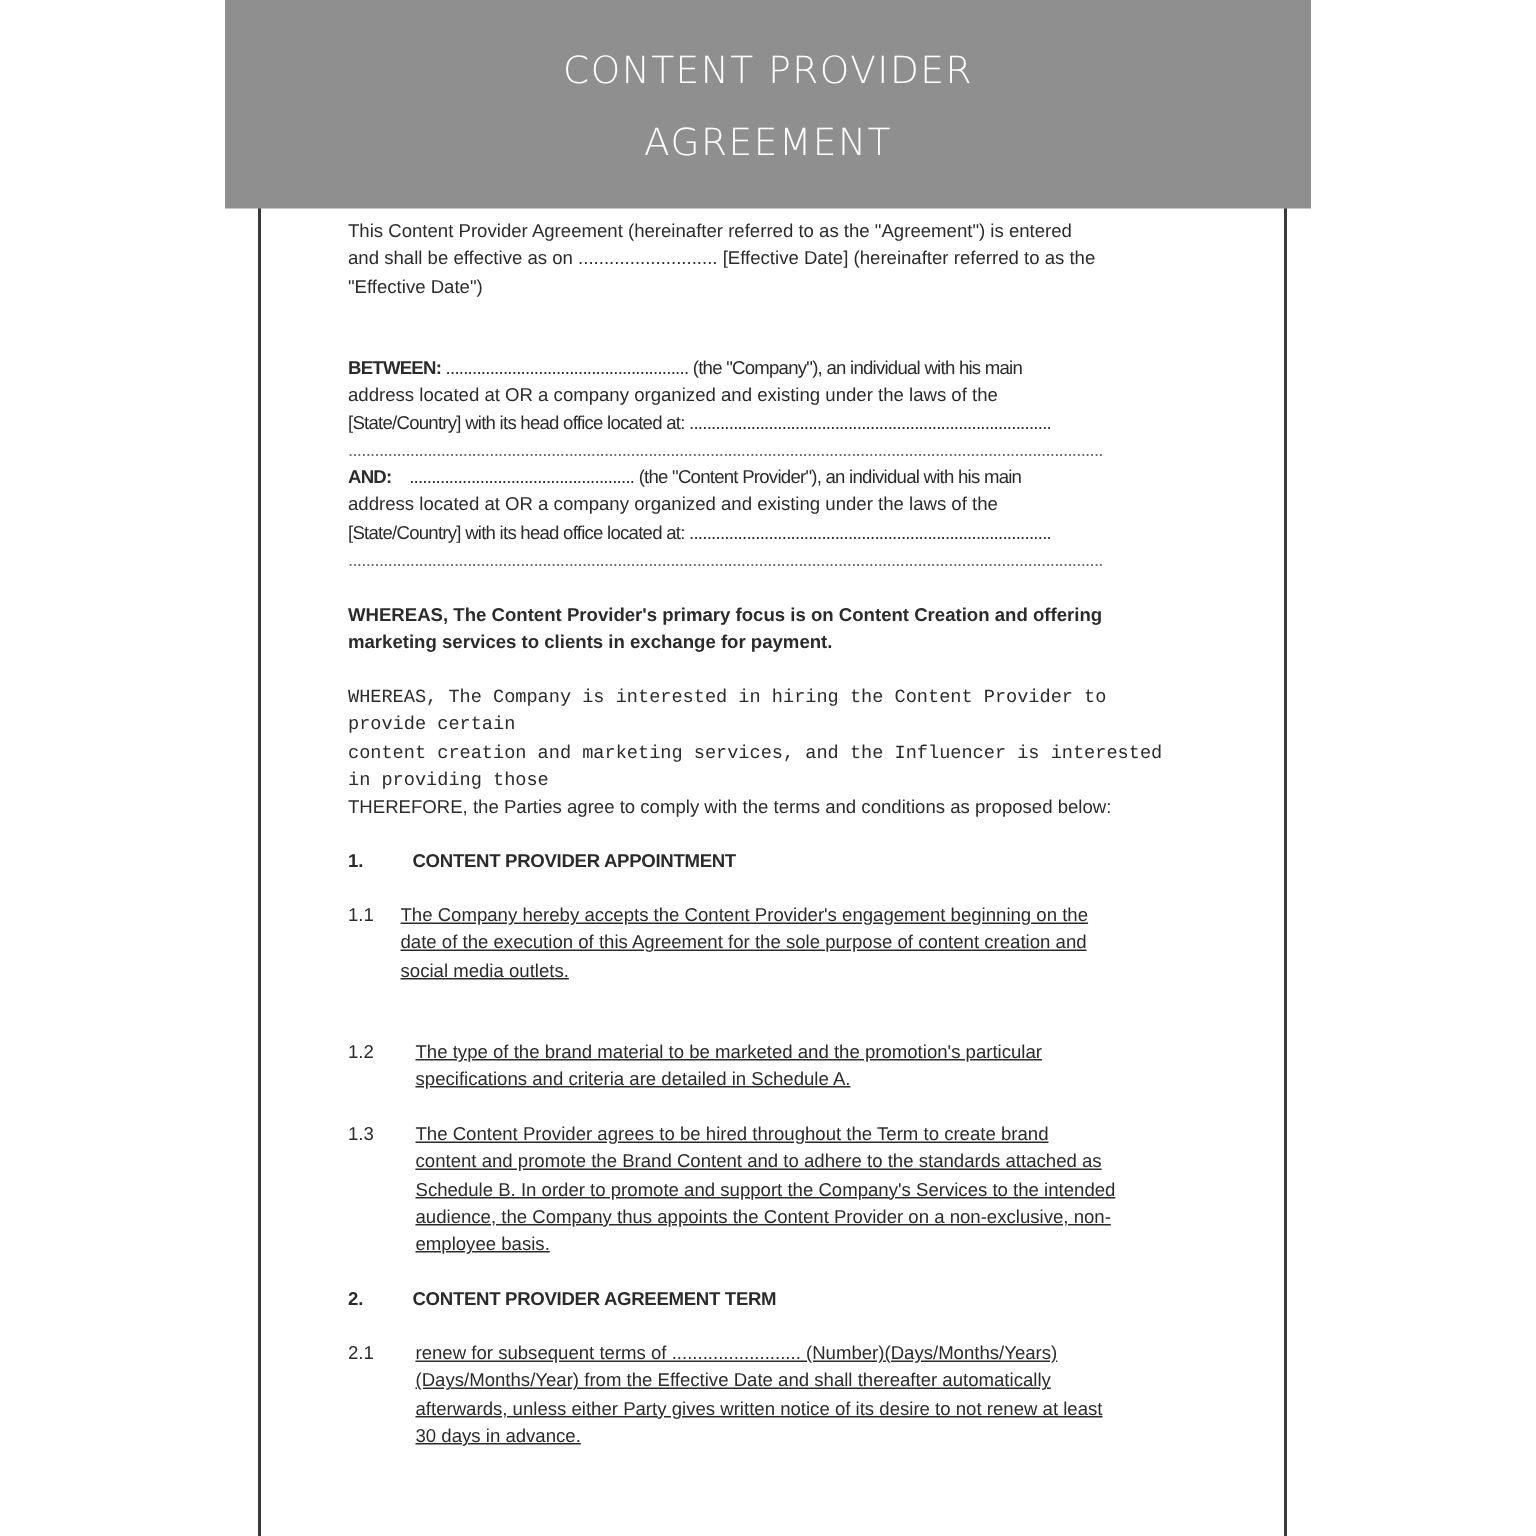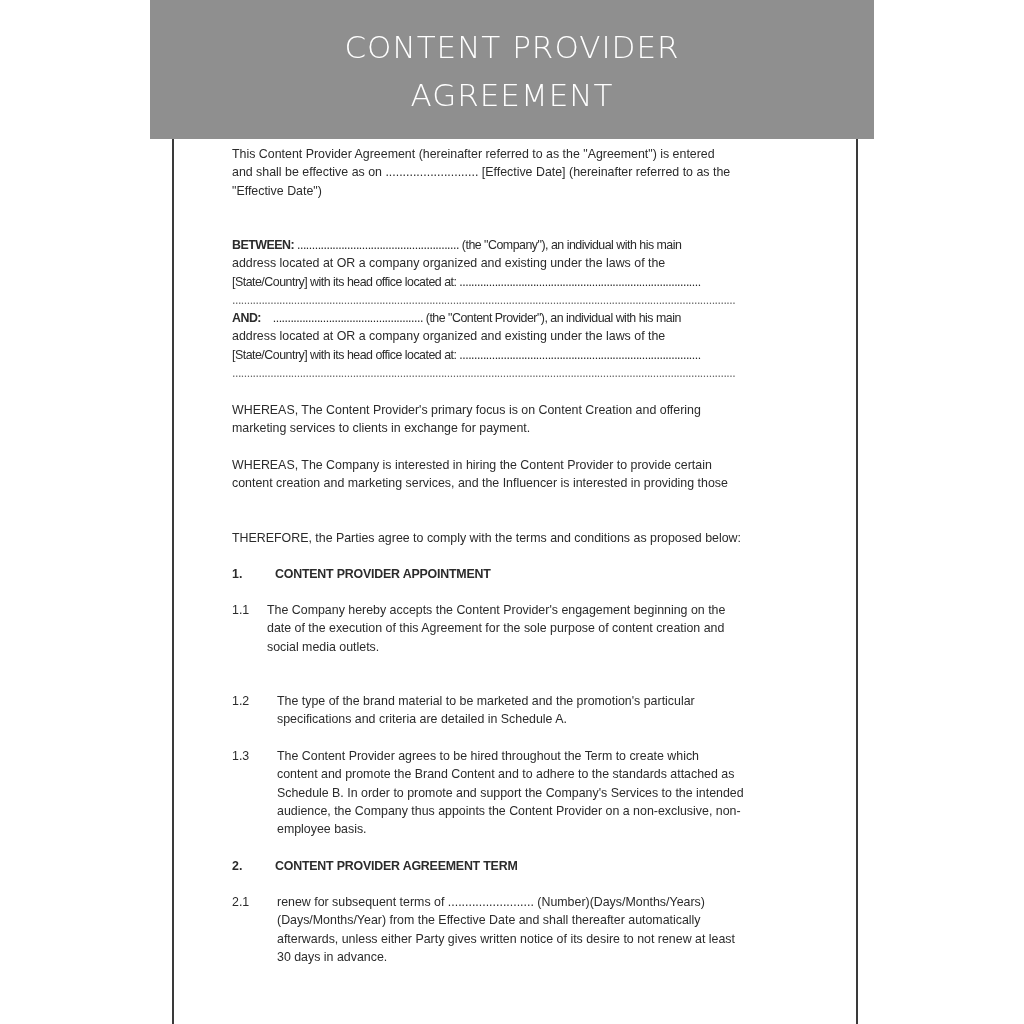--- a/index.html
+++ b/index.html
@@ -2,36 +2,36 @@
 <html><head>
 <meta charset="utf-8">
 <style>
   html, body { margin:0; padding:0; }
   body { width:1024px; height:1024px; background:#ffffff; position:relative; overflow:hidden;
          font-family:"Liberation Sans", sans-serif; }
   .page { position:absolute; left:172px; top:0; width:682px; height:1024px;
           border-left:2px solid #3a3a3a; border-right:2px solid #3a3a3a; background:#fff; }
   .banner { position:absolute; left:150px; top:0; width:724px; height:139px; background:#8f8f8f;
             color:#ffffff; text-align:center; z-index:2; }
-  .banner .line { font-family:"DejaVu Sans", sans-serif; font-weight:300; font-size:31px; letter-spacing:1px;
+  .banner .line { font-family:"DejaVu Sans", sans-serif; font-weight:300; font-size:25px; letter-spacing:1px;
                   line-height:48px; }
   .banner .l1 { position:absolute; left:0; right:0; top:23px; }
   .banner .l2 { position:absolute; left:0; right:0; top:71px; }
   .doc { position:absolute; left:232px; top:145px; width:565px; color:#2b2b2b;
          font-family:"Liberation Sans", sans-serif; font-size:12.4px; line-height:18.3px; }
   .para { margin:0; }
   .b { font-weight:bold; }
   .dots { letter-spacing:-0.5px; }
   .fill-line { display:block; overflow:hidden; white-space:nowrap; letter-spacing:-0.5px; }
   .heading { position:absolute; left:0; width:565px; font-weight:bold; font-size:12.4px; }
   .heading .num { position:absolute; left:0; }
   .heading .txt { position:absolute; left:43px; letter-spacing:-0.2px; }
   .clause { position:absolute; left:0; width:565px; }
   .clause .num { position:absolute; left:0; top:0;text-align:right; }
-  .clause .txt { position:absolute; top:0; }
+  .clause .txt { position:absolute; top:0;text-decoration:underline; }
 </style>
 </head>
 <body>
 
 <div class="banner">
   <div class="line l1">CONTENT PROVIDER</div>
   <div class="line l2">AGREEMENT</div>
 </div>
 
 <div class="page"></div>
@@ -51,26 +51,26 @@
     <div class="para fill-line" style="color:#6a6a6a;">...........................................................................................................................................................................</div>
   </div>
 
   <div style="position:absolute; top:164px; left:0; width:565px;">
     <div class="para fill-line"><span class="b">AND:</span><span class="dots" style="white-space:pre;">    ................................................... (the "Content Provider"), an individual with his main</span></div>
     <div class="para">address located at OR a company organized and existing under the laws of the</div>
     <div class="para fill-line">[State/Country] with its head office located at: ..................................................................................</div>
     <div class="para fill-line" style="color:#6a6a6a;">...........................................................................................................................................................................</div>
   </div>
 
-  <div style="position:absolute; top:256px; left:0; width:565px;">
+  <div style="position:absolute; top:256px; left:0; width:565px;font-weight:bold;">
     <div class="para">WHEREAS, The Content Provider's primary focus is on Content Creation and offering</div>
     <div class="para">marketing services to clients in exchange for payment.</div>
   </div>
 
-  <div style="position:absolute; top:311px; left:0; width:565px;">
+  <div style="position:absolute; top:311px; left:0; width:565px;font-family:Liberation Mono, monospace;">
     <div class="para">WHEREAS, The Company is interested in hiring the Content Provider to provide certain</div>
     <div class="para">content creation and marketing services, and the Influencer is interested in providing those</div>
   </div>
 
   <div class="para" style="position:absolute; top:384px; left:0; width:565px; white-space:nowrap;">THEREFORE, the Parties agree to comply with the terms and conditions as proposed below:</div>
 
   <div class="heading" style="top:420px;">
     <span class="num">1.</span>
     <span class="txt">CONTENT PROVIDER APPOINTMENT</span>
   </div>
@@ -88,21 +88,21 @@
     <span class="num">1.2</span>
     <div class="txt" style="left:45px; width:530px;">
       <div class="para">The type of the brand material to be marketed and the promotion's particular</div>
       <div class="para">specifications and criteria are detailed in Schedule A.</div>
     </div>
   </div>
 
   <div class="clause" style="top:602px;">
     <span class="num">1.3</span>
     <div class="txt" style="left:45px; width:530px; white-space:nowrap;">
-      <div class="para">The Content Provider agrees to be hired throughout the Term to create which</div>
+      <div class="para">The Content Provider agrees to be hired throughout the Term to create brand</div>
       <div class="para">content and promote the Brand Content and to adhere to the standards attached as</div>
       <div class="para">Schedule B. In order to promote and support the Company's Services to the intended</div>
       <div class="para">audience, the Company thus appoints the Content Provider on a non-exclusive, non-</div>
       <div class="para">employee basis.</div>
     </div>
   </div>
 
   <div class="heading" style="top:712px;">
     <span class="num">2.</span>
     <span class="txt">CONTENT PROVIDER AGREEMENT TERM</span>

